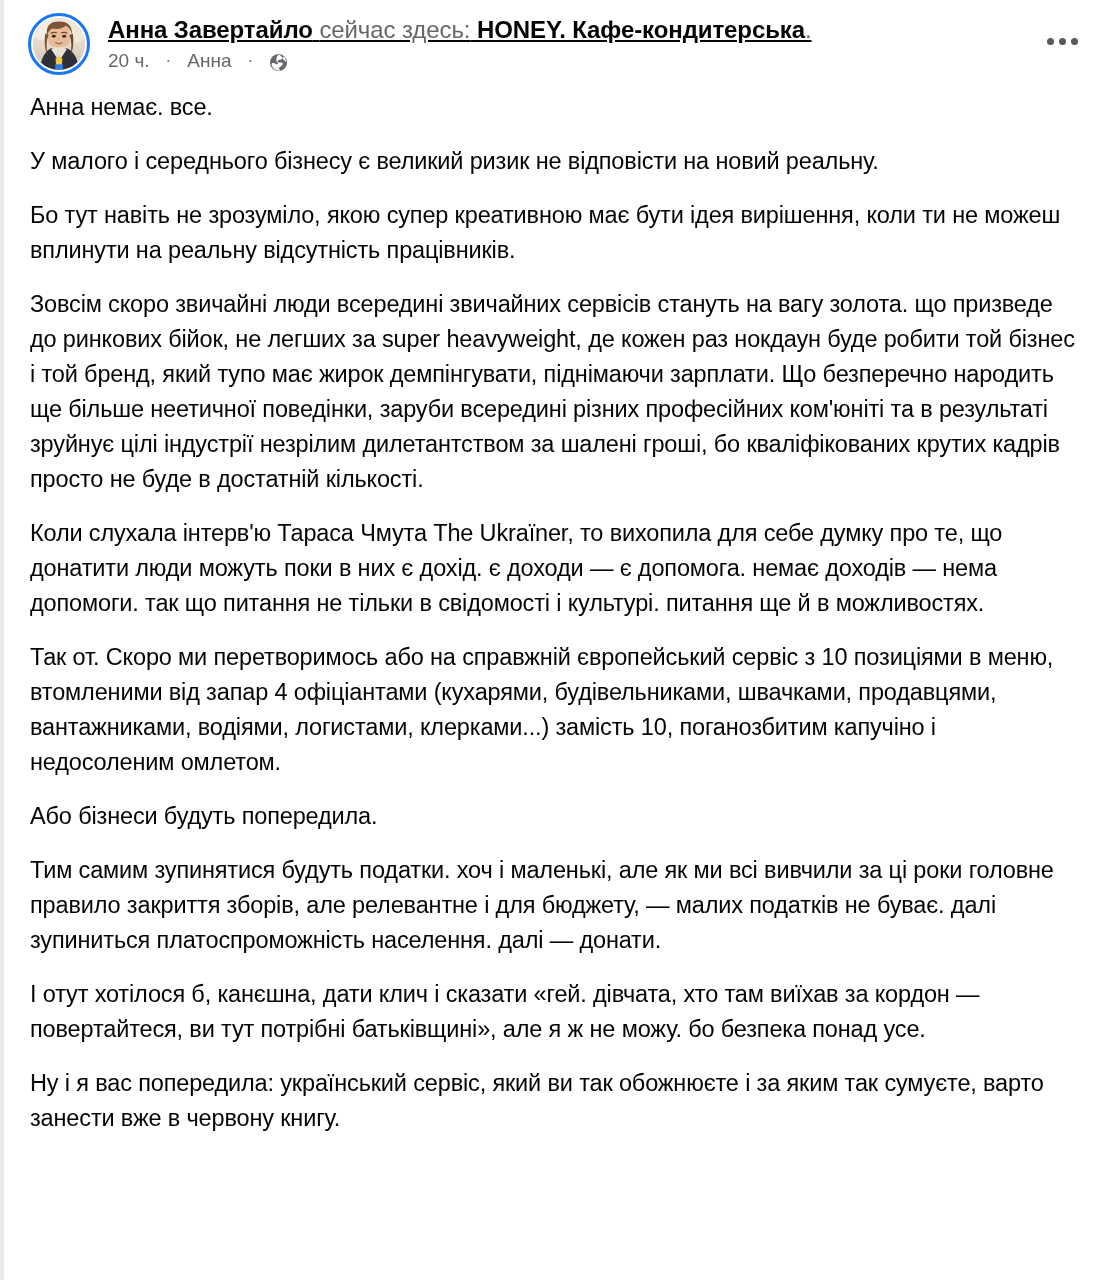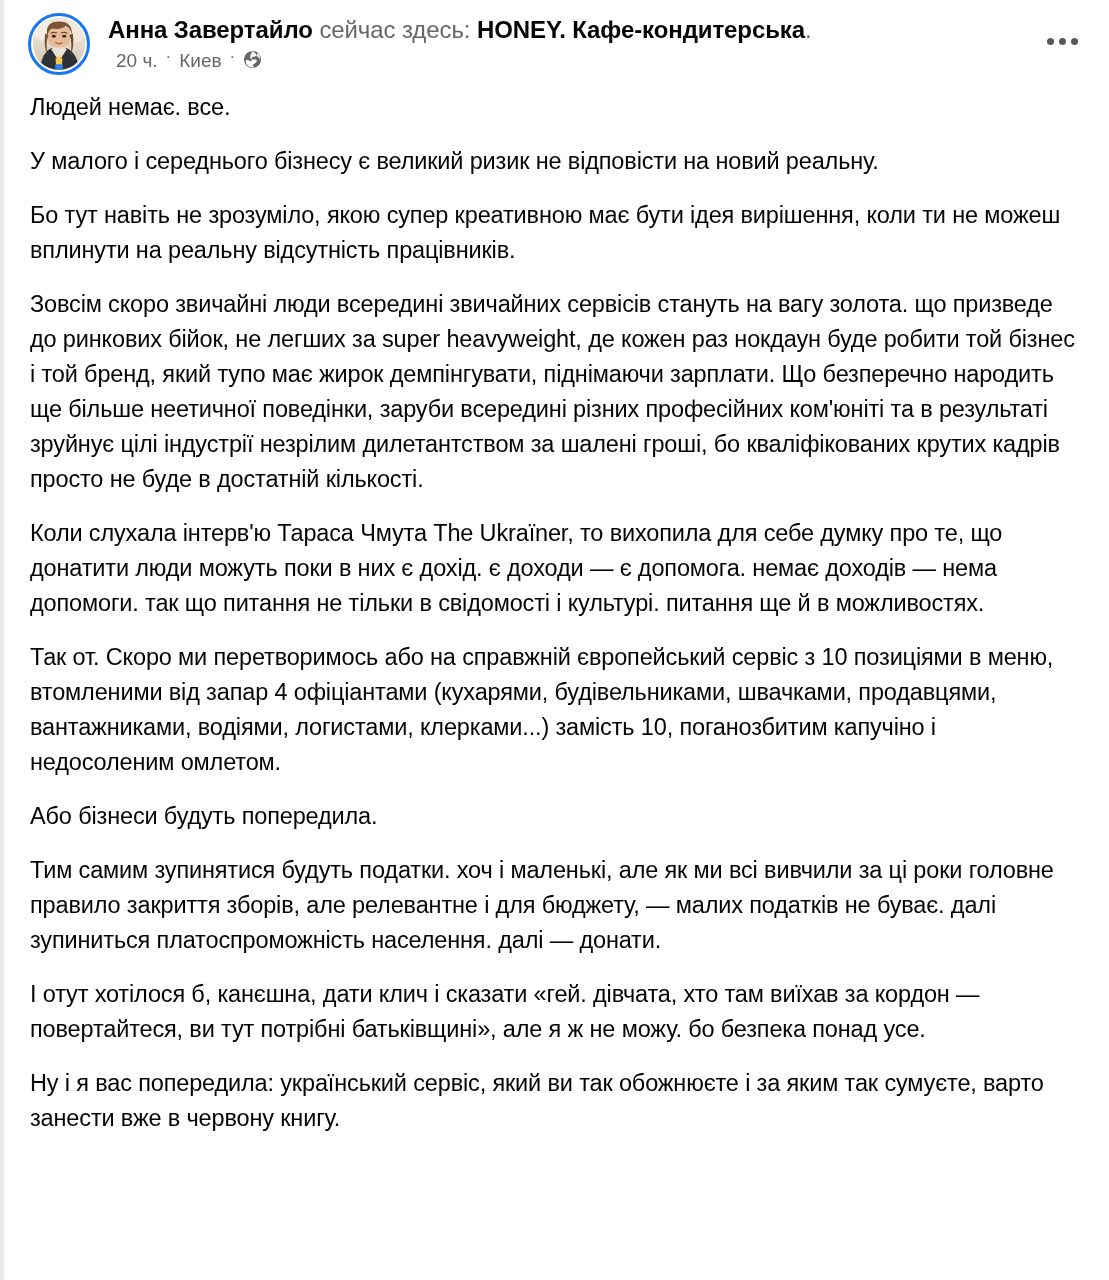--- a/index.html
+++ b/index.html
@@ -63,20 +63,21 @@
     flex: 1 1 auto;
     padding-left: 18px;
     padding-top: 3px;
     min-width: 0;
   }
   .name-line {
     font-size: 24px;
     line-height: 30px;
     letter-spacing: -0.1px;
     white-space: nowrap;
+    text-decoration: underline;
   }
   .author-name {
     font-weight: 700;
     color: #050505;
   }
   .checkin-text {
     font-weight: 400;
     color: #65676B;
   }
   .place-name {
@@ -86,24 +87,23 @@
   .name-period {
     font-weight: 400;
     color: #65676B;
   }
   .meta-line {
     margin-top: 4px;
     font-size: 19px;
     line-height: 24px;
     color: #65676B;
     display: flex;
-    align-items: flex-start;
-    gap: 8px;
+    align-items: center;
+    gap: 16px;
     white-space: nowrap;
-    margin-left: 8px;
   }
   .meta-dot {
     color: #65676B;
     font-size: 17px;
     line-height: 1;
     position: relative;
     top: -1px;
   }
   .globe-icon {
     display: inline-flex;
@@ -197,41 +197,41 @@
         </svg>
       </span>
     </div>
 
     <div class="header-text">
       <div class="name-line"><span class="author-name">Анна Завертайло</span><span class="checkin-text">&nbsp;</span><span class="checkin-text">сейчас здесь:</span><span class="checkin-text">&nbsp;</span><span class="place-name">HONEY. Кафе-кондитерська</span><span class="name-period">.</span></div>
 
       <div class="meta-line">
         <span>20 ч.</span>
         <span class="meta-dot">·</span>
-        <span>Киев</span>
+        <span>Анна</span>
         <span class="meta-dot">·</span>
         <span class="globe-icon">
           <svg viewBox="0 0 16 16" xmlns="http://www.w3.org/2000/svg" aria-hidden="true">
             <circle cx="8" cy="8" r="7.2" fill="#65676B"></circle>
             <path d="M8 1.2 c-1.2 1.3 -1.9 3.1 -1.9 5.1 c0 .7 .6 1.2 1.2 1.6 c.5 .3 .3 1 -.2 1.3 c-.8 .5 -1.6 .2 -2.2 -.4 c-.7 -.7 -1.6 -.6 -2.2 -.1 c-.3 .2 -.5 .6 -.5 1 c.5 2.9 3 5.1 6 5.1 c.6 0 1.1 -.1 1.6 -.2 c-.9 -.6 -1.6 -1.4 -1.3 -2.2 c.2 -.6 .9 -.8 1.5 -1.1 c.8 -.4 1.1 -1.2 1.5 -1.9 c.3 -.6 -.1 -1.3 -.8 -1.4 c-1 -.2 -2.1 .2 -3 -.3 c-.6 -.4 -.6 -1.3 0 -1.7 c.7 -.5 1.7 -.3 2.5 -.6 c.9 -.4 1 -1.6 .5 -2.3 c-.8 -1 -1.7 -1.7 -2.7 -1.9 z" fill="#ffffff"></path>
             <path d="M12.6 2.9 c-.6 .4 -1.3 .8 -1.3 1.6 c0 .8 .9 1.1 1.5 1.5 c.6 .4 .8 1.2 1.3 1.7 c.3 -2 -.5 -3.8 -1.5 -4.8 z" fill="#ffffff"></path>
           </svg>
         </span>
       </div>
     </div>
 
     <button class="menu-button" aria-label="More options">
       <span class="dot"></span>
       <span class="dot"></span>
       <span class="dot"></span>
     </button>
   </header>
 
   <section class="post-body">
-    <p>Людей немає. все.</p>
+    <p>Анна немає. все.</p>
     <p>У малого і середнього бізнесу є великий ризик не відповісти на новий реальну.</p>
     <p>Бо тут навіть не зрозуміло, якою супер креативною має бути ідея вирішення, коли ти не можеш вплинути на реальну відсутність працівників.</p>
     <p>Зовсім скоро звичайні люди всередині звичайних сервісів стануть на вагу золота. що призведе до ринкових бійок, не легших за super heavyweight, де кожен раз нокдаун буде робити той бізнес і той бренд, який тупо має жирок демпінгувати, піднімаючи зарплати. Що безперечно народить ще більше неетичної поведінки, заруби всередині різних професійних ком'юніті та в результаті зруйнує цілі індустрії незрілим дилетантством за шалені гроші, бо кваліфікованих крутих кадрів просто не буде в достатній кількості.</p>
     <p>Коли слухала інтерв'ю Тараса Чмута The Ukraïner, то вихопила для себе думку про те, що донатити люди можуть поки в них є дохід. є доходи — є допомога. немає доходів — нема допомоги. так що питання не тільки в свідомості і культурі. питання ще й в можливостях.</p>
     <p>Так от. Скоро ми перетворимось або на справжній європейський сервіс з 10 позиціями в меню, втомленими від запар 4 офіціантами (кухарями, будівельниками, швачками, продавцями, вантажниками, водіями, логистами, клерками...) замість 10, поганозбитим капучіно і недосоленим омлетом.</p>
     <p>Або бізнеси будуть попередила.</p>
     <p>Тим самим зупинятися будуть податки. хоч і маленькі, але як ми всі вивчили за ці роки головне правило закриття зборів, але релевантне і для бюджету, — малих податків не буває. далі зупиниться платоспроможність населення. далі — донати.</p>
     <p>І отут хотілося б, канєшна, дати клич і сказати «гей. дівчата, хто там виїхав за кордон — повертайтеся, ви тут потрібні батьківщині», але я ж не можу. бо безпека понад усе.</p>
     <p>Ну і я вас попередила: український сервіс, який ви так обожнюєте і за яким так сумуєте, варто занести вже в червону книгу.</p>
 

